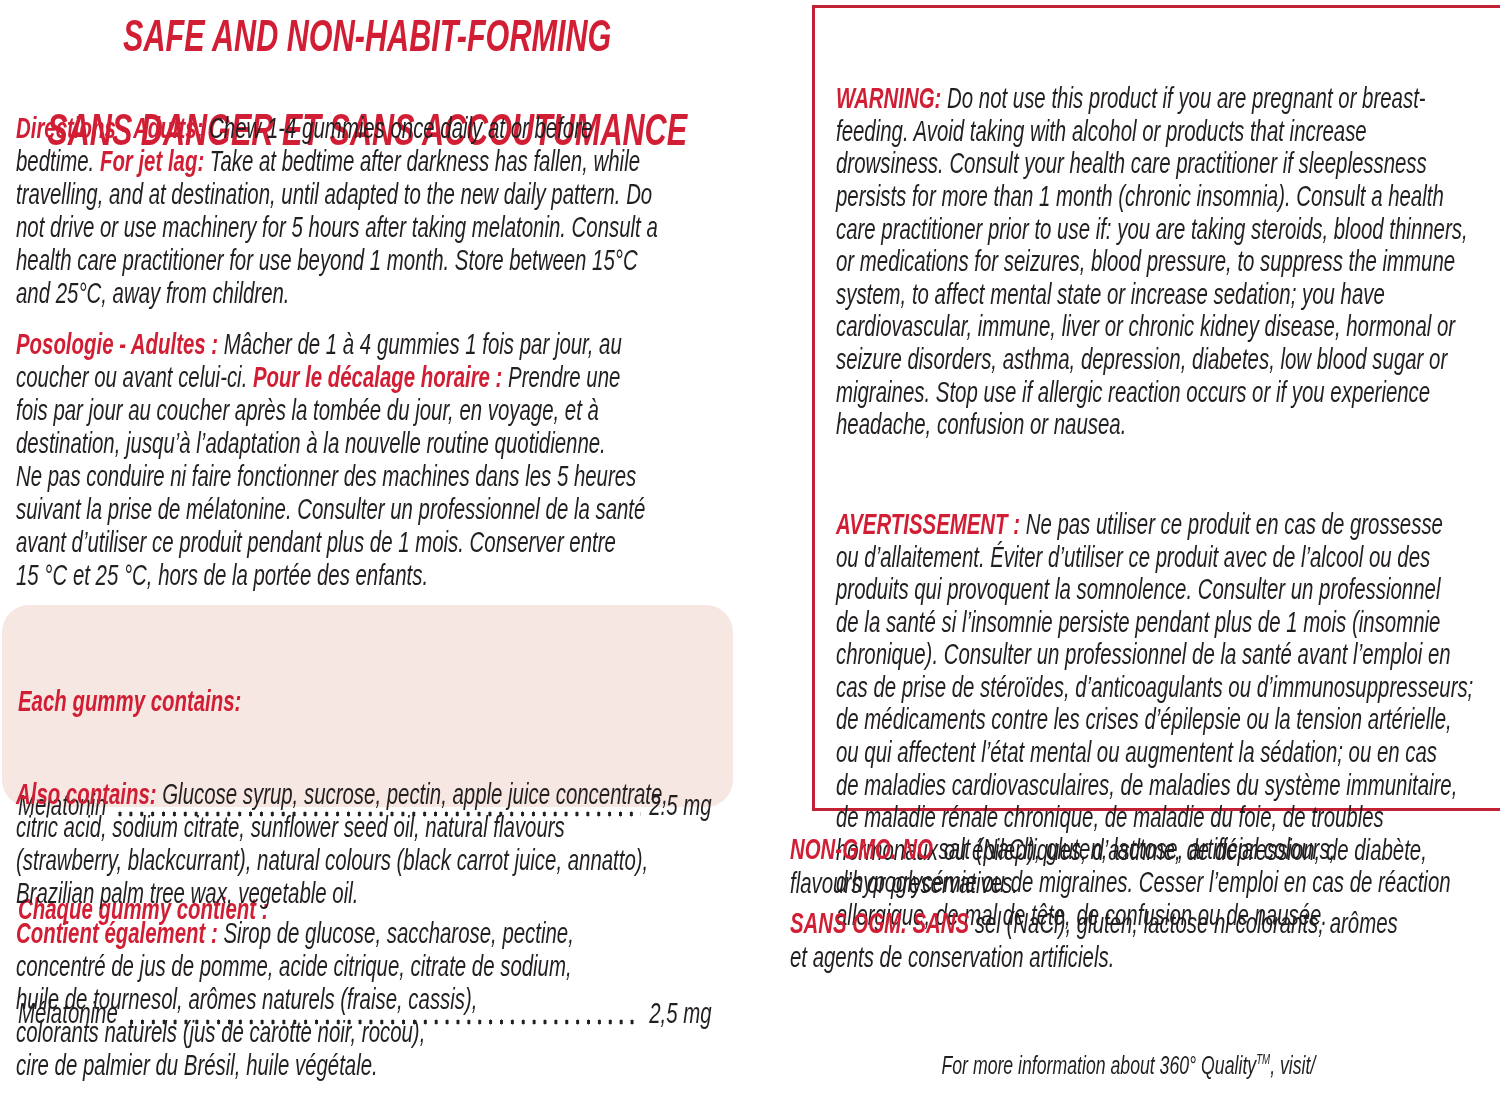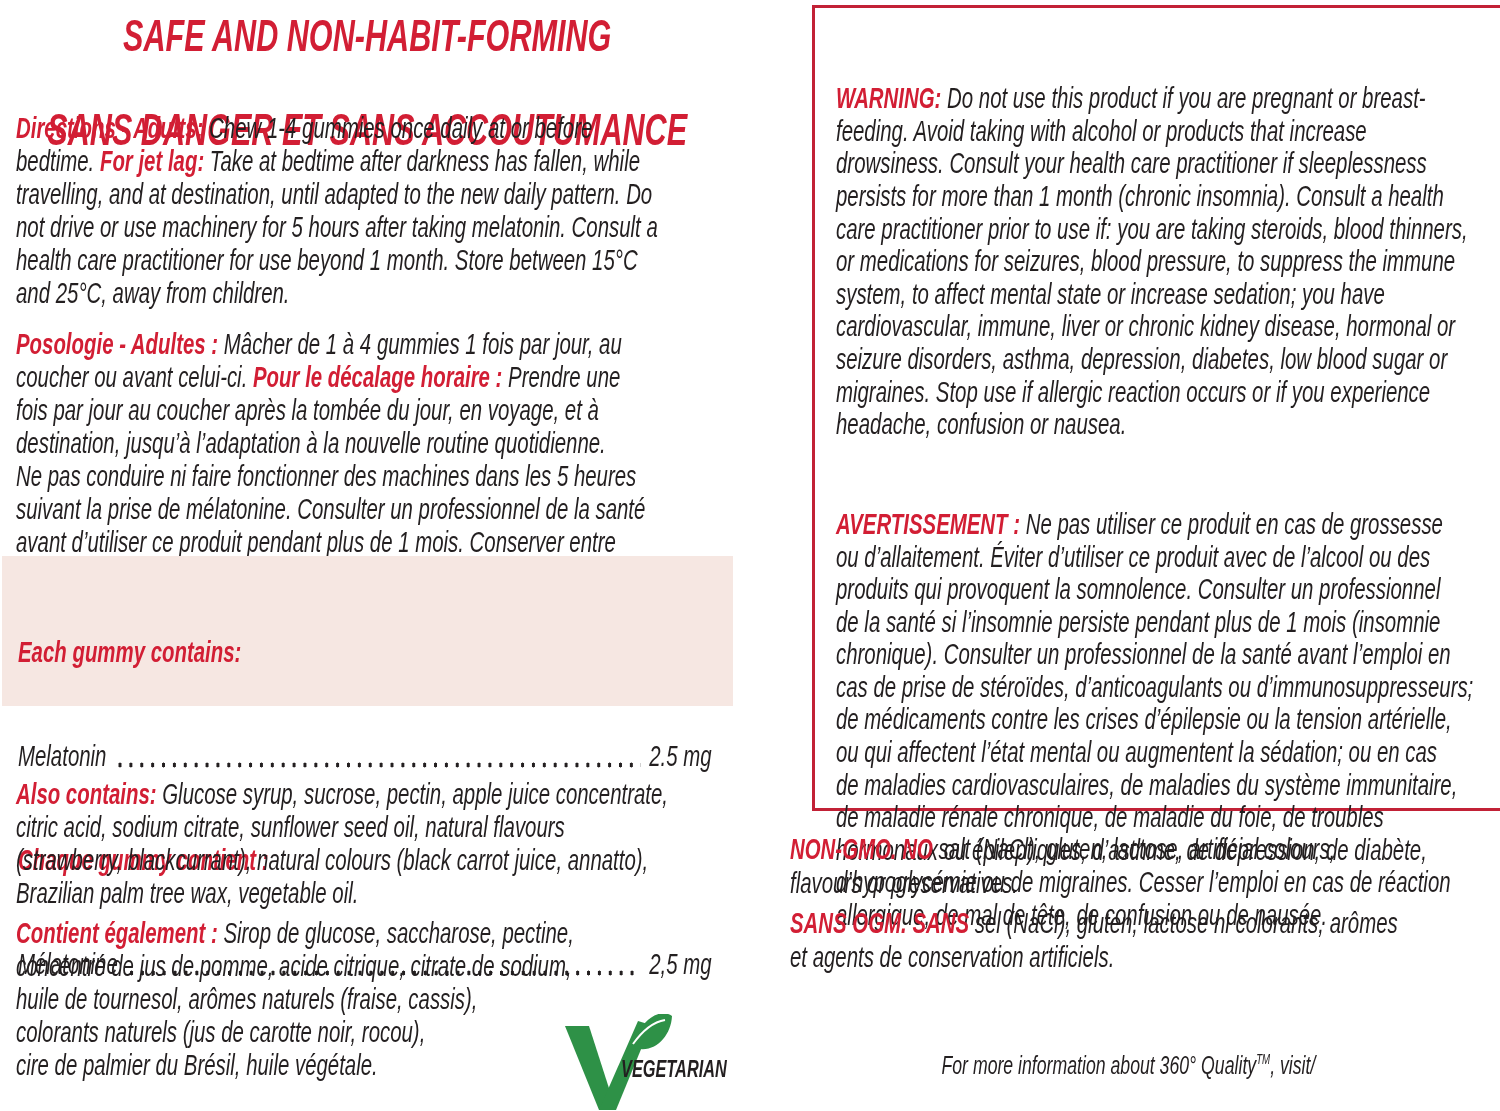--- a/index.html
+++ b/index.html
@@ -69,21 +69,21 @@
 
   <div class="abs cond" style="left:16px;top:327px;"><span class="lead">Posologie - Adultes :</span><span> Mâcher de 1 à 4 gummies 1 fois par jour, au
 coucher ou avant celui-ci. </span><span class="lead">Pour le décalage horaire :</span><span> Prendre une
 fois par jour au coucher après la tombée du jour, en voyage, et à
 destination, jusqu’à l’adaptation à la nouvelle routine quotidienne.
 Ne pas conduire ni faire fonctionner des machines dans les 5 heures
 suivant la prise de mélatonine. Consulter un professionnel de la santé
 avant d’utiliser ce produit pendant plus de 1 mois. Conserver entre
 15 °C et 25 °C, hors de la portée des enfants.</span></div>
 
-  <div class="abs gummy-box" style="left:2px;top:556px;width:731px;height:150px;">
+  <div class="abs gummy-box" style="left:2px;top:605px;width:731px;height:202px;border-radius:27px;">
     <div class="cond abs" style="left:16px;top:11px;">
       <div class="gummy-line gummy-header">Each gummy contains:</div>
       <div class="gummy-line gummy-row">
         <span>Melatonin</span>
         <span class="leader"></span>
         <span>2.5 mg</span>
       </div>
       <div class="gummy-line gummy-header">Chaque gummy contient :</div>
       <div class="gummy-line gummy-row">
         <span>Mélatonine</span>
@@ -97,30 +97,20 @@
 citric acid, sodium citrate, sunflower seed oil, natural flavours
 (strawberry, blackcurrant), natural colours (black carrot juice, annatto),
 Brazilian palm tree wax, vegetable oil.</span></div>
 
   <div class="abs cond" style="left:16px;top:916px;"><span class="lead">Contient également :</span><span> Sirop de glucose, saccharose, pectine,
 concentré de jus de pomme, acide citrique, citrate de sodium,
 huile de tournesol, arômes naturels (fraise, cassis),
 colorants naturels (jus de carotte noir, rocou),
 cire de palmier du Brésil, huile végétale.</span></div>
 
-  <div class="abs" style="left:563px;top:1014px;width:172px;height:97px;">
-    <svg width="110" height="97" viewBox="0 0 110 97" class="abs" style="left:0;top:0;">
-      <path d="M2 12 L26 12 L53 96 L36 96 Z" fill="#2e9147"></path>
-      <path d="M36 96 L53 96 L88 11 L75 7 Z" fill="#2e9147"></path>
-      <path d="M72 26 C 80 4, 98 -6, 109 2 C 108 22, 92 40, 72 34 C 70 31, 70 29, 72 26 Z" fill="#2e9147"></path>
-      <path d="M70 30 C 80 16, 90 8, 102 6" fill="none" stroke="#ffffff" stroke-width="2"></path>
-    </svg>
-    <div class="abs veg-text" style="left:58px;top:40px;width:160px;"><span>VEGETARIAN</span><br>
-</div>
-  </div>
 
   <div class="abs warn-box" style="left:767px;top:5px;margin-left:45px;">
     <div class="cond warn-text abs" style="left:21px;top:9px;">
       <div><span class="lead">WARNING:</span><span> Do not use this product if you are pregnant or breast-
 feeding. Avoid taking with alcohol or products that increase
 drowsiness. Consult your health care practitioner if sleeplessness
 persists for more than 1 month (chronic insomnia). Consult a health
 care practitioner prior to use if: you are taking steroids, blood thinners,
 or medications for seizures, blood pressure, to suppress the immune
 system, to affect mental state or increase sedation; you have

